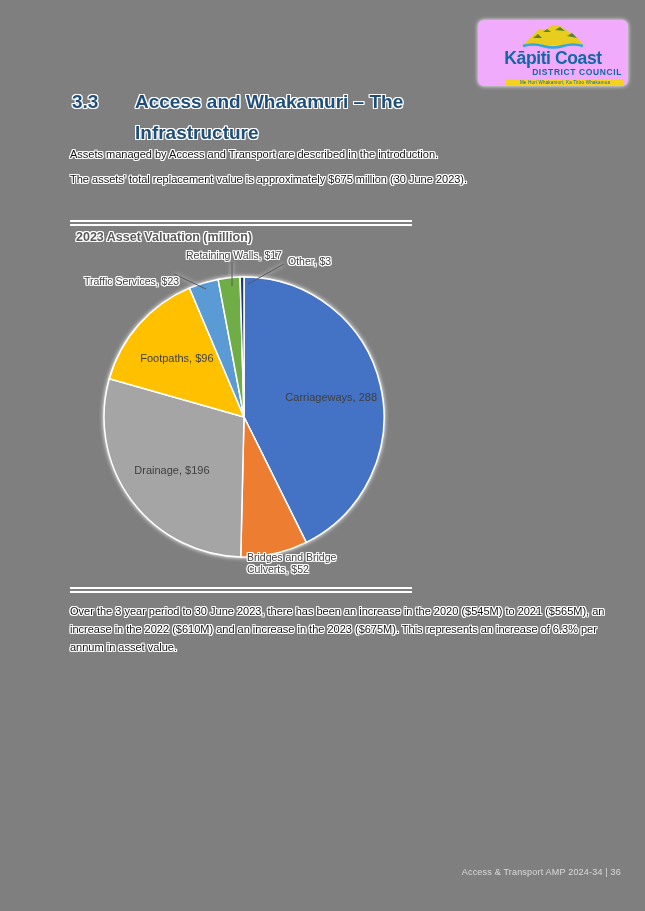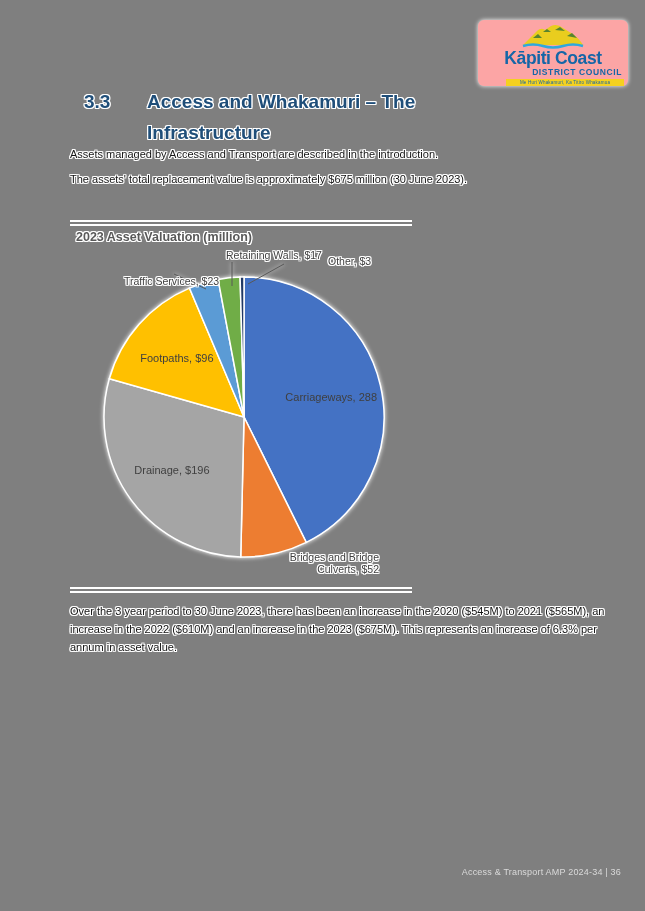--- a/index.html
+++ b/index.html
@@ -4,50 +4,50 @@
 <style>
   html,body{margin:0;padding:0;background:#7f7f7f;}
   .page{position:relative;width:645px;height:911px;background:#7f7f7f;overflow:hidden;
         font-family:"Liberation Sans", sans-serif;color:#1a1a1a;}
   .halo{text-shadow:-1px -1px 0 #fff,1px -1px 0 #fff,-1px 1px 0 #fff,1px 1px 0 #fff,
         -1px 0 0 #fff,1px 0 0 #fff,0 -1px 0 #fff,0 1px 0 #fff;}
   .fuzzy{filter:blur(0.55px);}
   .fuzzy-light{filter:blur(0.35px);}
 
   
-  .logo{position:absolute;left:478px;top:20px;width:142px;background:#fca5a5;border-radius:6px;
+  .logo{position:absolute;left:478px;top:20px;width:142px;background:#f0abfc;border-radius:6px;
         padding:3px 4px 0 4px;text-align:center;box-shadow:0 0 4px #fff;}
   .logo-art{display:block;margin:0 auto;}
   .logo-name{font-size:17.5px;font-weight:bold;color:#1566a7;letter-spacing:-0.4px;line-height:18px;}
   .logo-sub{font-size:8.5px;font-weight:bold;color:#1566a7;letter-spacing:0.6px;text-align:right;
             padding-right:2px;line-height:10px;}
   .logo-tagline{margin:2px 0 0 auto;width:118px;background:#f5d120;color:#1566a7;font-size:4.5px;
             line-height:7px;height:7px;overflow:hidden;letter-spacing:0.2px;}
 
   
   .heading{position:absolute;left:72px;top:86px;display:flex;font-size:19px;font-weight:bold;
-           color:#1f4e79;line-height:31px;margin-left:12px;}
+           color:#1f4e79;line-height:31px;}
   .heading-num{width:63px;flex:0 0 63px;}
   .heading-title{width:285px;}
 
   
   .intro{position:absolute;left:70px;top:147px;width:565px;}
   .intro p{margin:0 0 11px 0;font-size:11px;line-height:14px;color:#141414;}
 
   
   .rule{position:absolute;left:70px;width:342px;height:2px;
         border-top:2px solid #fff;border-bottom:2px solid #fff;}
 
   
   .chart-title{position:absolute;left:76px;top:230px;width:342px;text-align:left;
         font-size:12.5px;font-weight:bold;color:#595959;}
   .pie-svg{position:absolute;left:74px;top:233px;width:342px;height:360px;
         filter:drop-shadow(0 0 2px #fff);}
-  .out-label{position:absolute;font-size:10.5px;color:#3f3f3f;white-space:nowrap;margin-left:40px;}
-  .out-label-wrap{position:absolute;font-size:10.5px;color:#3f3f3f;text-align:right;}
+  .out-label{position:absolute;font-size:10.5px;color:#3f3f3f;white-space:nowrap;}
+  .out-label-wrap{position:absolute;font-size:10.5px;color:#3f3f3f;text-align:left;}
 
   
   .bodytext{position:absolute;left:70px;top:598px;width:563px;}
   .bodytext p{margin:4px 0 9px 0;font-size:11px;line-height:18px;color:#141414;}
 
   
   .footer{position:absolute;right:24px;top:867px;font-size:9px;color:#dadada;letter-spacing:0.2px;}
 </style>
 </head>
 <body>

